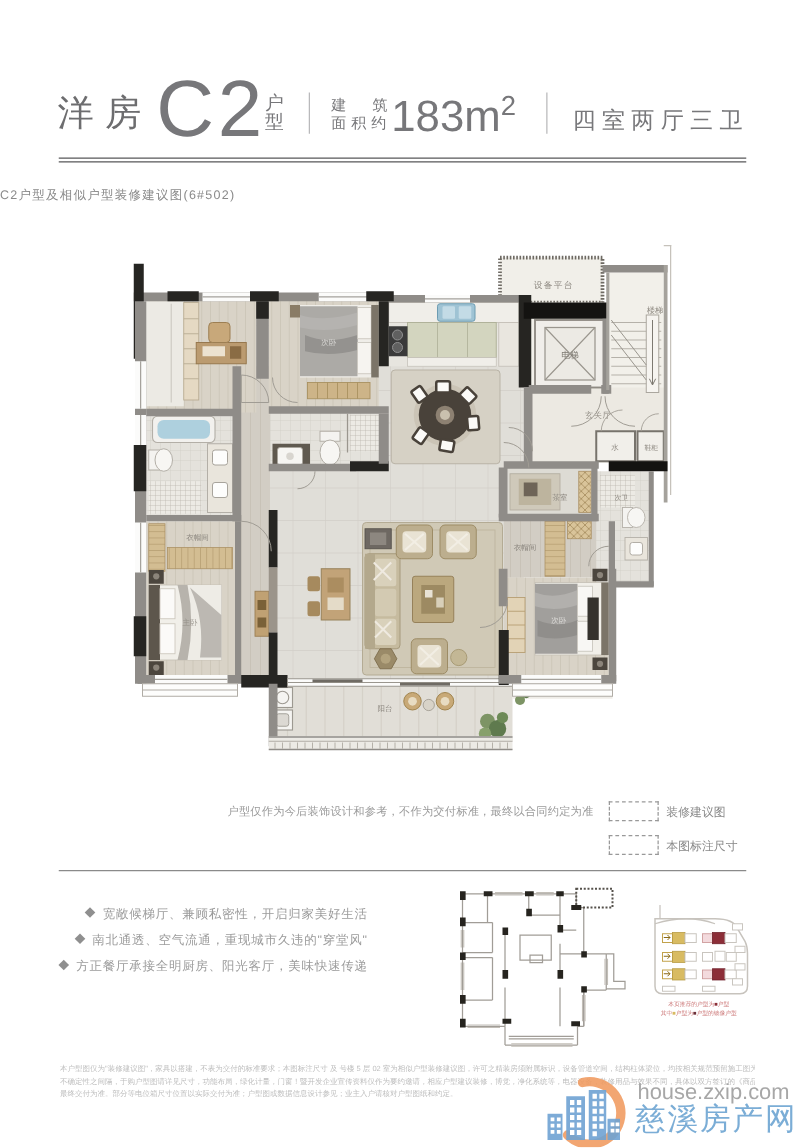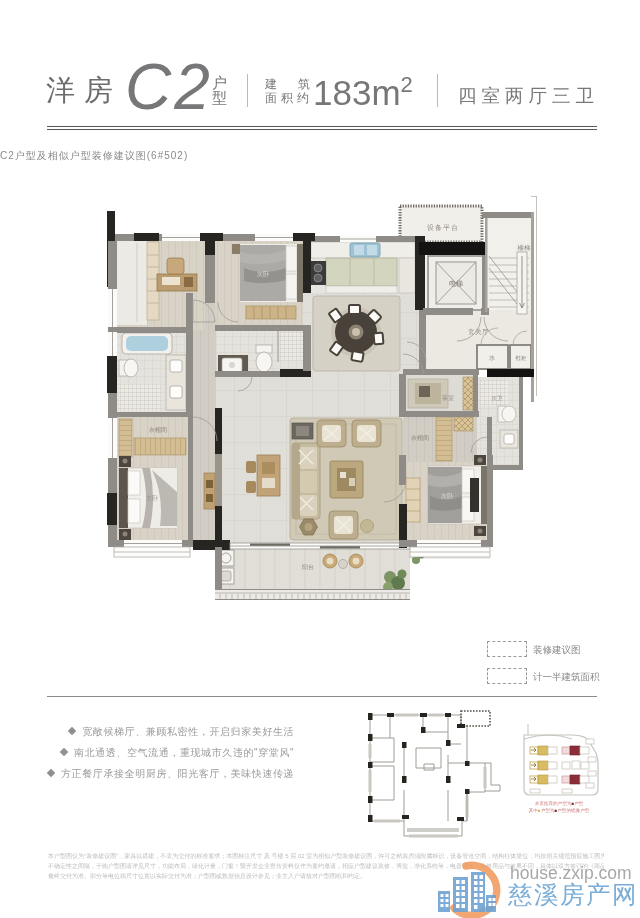--- a/index.html
+++ b/index.html
@@ -6,21 +6,21 @@
 #page{position:relative;width:640px;height:918px;background:#fff;overflow:hidden;font-family:"Liberation Sans",sans-serif}
 .abs{position:absolute}
 .blt{display:inline-block;width:6px;height:6px;background:#8f8f8f;transform:rotate(45deg);margin-right:7px;vertical-align:1px;}
 </style>
 </head>
 <body>
 <div id="page">
 
 <div class="abs" style="left:46px;top:71px;font-size:29px;color:#6d6d6f;letter-spacing:9px;">洋房</div>
 
-<div class="abs" style="left:125px;top:50px;font-size:64px;font-weight:300;color:#77777a;letter-spacing:3px;font-style:italic;">C2</div>
+<div class="abs" style="left:125px;top:50px;font-size:64px;font-weight:300;color:#77777a;letter-spacing:3px;">C2</div>
 
 <div class="abs" style="left:212px;top:75px;font-size:15px;color:#77777a;line-height:15px;">户<br>型</div>
 
 <div class="abs" style="left:247px;top:74px;width:1px;height:33px;background:#b9b9bb"></div>
 
 <div class="abs" style="left:265px;top:77px;font-size:12px;color:#77777a;line-height:14px;"><span style="letter-spacing:21px;">建筑</span><br><span style="letter-spacing:4px;">面积约</span></div>
 
 <div class="abs" style="left:313px;top:72px;font-size:35px;font-weight:400;color:#77777a;">183m<sup style="font-size:22px;">2</sup></div>
 
 <div class="abs" style="left:437px;top:74px;width:1px;height:33px;background:#b9b9bb"></div>
@@ -583,28 +583,29 @@
 
 <path d="M426 361 A19 19 0 0 0 407 342" fill="none" stroke="#a09c94" stroke-width="0.8"></path>
 
 <path d="M423 374 A20 20 0 0 0 403 354" fill="none" stroke="#a09c94" stroke-width="0.8"></path>
 
 <path d="M406 480 A22 22 0 0 1 384 502" fill="none" stroke="#a09c94" stroke-width="0.8"></path>
 
 <path d="M487 437 A16 16 0 0 0 471 453" fill="none" stroke="#a09c94" stroke-width="0.8"></path>
 </svg>
 
+<div class="abs" style="left:182px;top:643px;font-size:9px;color:#9a9a9a;letter-spacing:0.15px;">户型仅作为今后装饰设计和参考，不作为交付标准，最终以合同约定为准</div>
 
 <div class="abs" style="left:487px;top:641px;width:38px;height:14px;border:1px dashed #999"></div>
 
 <div class="abs" style="left:533px;top:644px;font-size:9.5px;color:#888;">装修建议图</div>
 
 <div class="abs" style="left:487px;top:668px;width:38px;height:14px;border:1px dashed #999"></div>
 
-<div class="abs" style="left:533px;top:671px;font-size:9.5px;color:#888;">计一半建筑面积</div>
+<div class="abs" style="left:533px;top:671px;font-size:9.5px;color:#888;">本图标注尺寸</div>
 
 <div class="abs" style="left:47px;top:696px;width:550px;height:1px;background:#8a8a8a"></div>
 
 <div class="abs" style="left:48px;top:722px;font-size:10px;color:#9b9b9b;letter-spacing:0.6px;line-height:20.9px;text-align:right;">
 <div><span class="blt"></span>宽敞候梯厅、兼顾私密性，开启归家美好生活</div>
 <div><span class="blt"></span>南北通透、空气流通，重现城市久违的"穿堂风"</div>
 <div><span class="blt"></span>方正餐厅承接全明厨房、阳光客厅，美味快速传递</div>
 </div>
 
 <svg class="abs" style="left:360px;top:700px" width="145" height="145" viewBox="0 0 145 145">

